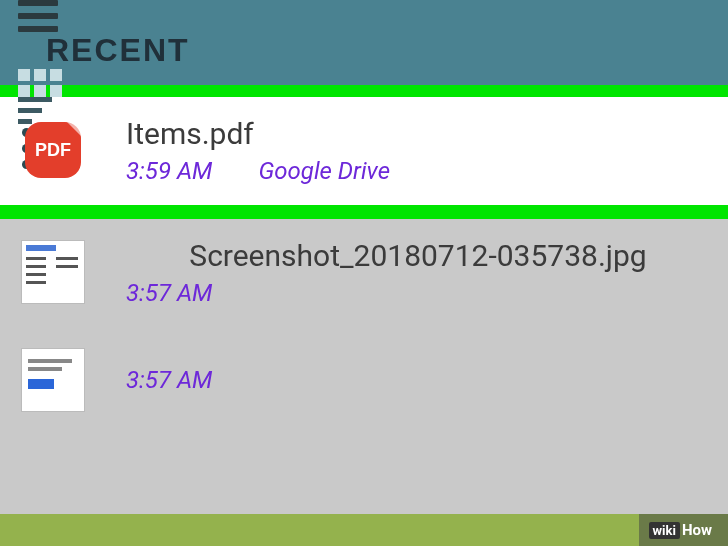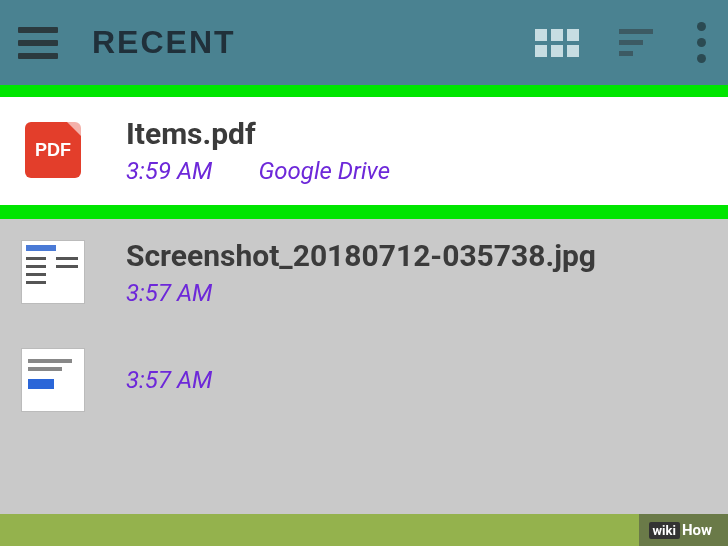--- a/index.html
+++ b/index.html
@@ -1,23 +1,24 @@
 <!DOCTYPE html>
 <html><head>
 <meta charset="utf-8">
 <style>
   * { box-sizing: border-box; margin: 0; padding: 0; }
   html, body { width: 728px; height: 546px; overflow: hidden; font-family: Roboto, Arial, sans-serif; background: #c9c9c9; }
   .app-bar {
     background: #4a8291;
     height: 85px;
     display: flex;
-    align-items: center;
+    align-items: flex-start;
     padding: 0 18px;
     color: #1e2a2d;
+    flex-direction: column;
   }
   .hamburger {
     display: flex; flex-direction: column; justify-content: center; gap: 7px;
     width: 46px; height: 46px; cursor: pointer;
   }
   .hamburger div { height: 6px; background: #2b3a3f; border-radius: 1px; width: 40px; }
   .app-title {
     font-family: 'Arial Black', Arial, sans-serif;
     font-weight: 900;
     font-size: 32px;
@@ -42,24 +43,24 @@
   .more-icon {
     display: flex; flex-direction: column; gap: 7px; cursor: pointer; padding: 4px;
   }
   .more-icon div { width: 9px; height: 9px; background: #2b4a52; border-radius: 50%; }
 
   .highlight-wrap { background: #00e500; padding: 12px 0 14px 0; }
   .row {
     display: flex; align-items: center; padding: 18px 18px 20px 18px;
     background: #ffffff;
   }
-  .row.gray { background: #c9c9c9; }
+  .row.gray { background: #c9c9c9; text-align: center; }
   .row-thumb { width: 70px; height: 70px; flex: none; display:flex; align-items:center; justify-content:center; }
   .pdf-badge {
-    width: 56px; height: 56px; background: #e33e2b; border-radius: 6px;
+    width: 56px; height: 56px; background: #e33e2b; border-radius: 16px;
     color: #fff; font-weight: 700; font-size: 18px; display:flex; align-items:center; justify-content:center;
     font-family: Arial, sans-serif;
     position: relative;
   }
   .pdf-badge::after { content: ""; position:absolute; top:0; right:0; width:14px; height:14px; background:#fff; clip-path: polygon(0 0, 100% 100%, 100% 0); opacity:.6; }
   .img-thumb {
     width: 64px; height: 64px; background: #fff; border:1px solid #bbb;
     position: relative; overflow: hidden;
   }
   .img-thumb .bar { position:absolute; background:#555; }
@@ -68,21 +69,21 @@
   .img-thumb .l2 { top:24px; left:4px; width:20px; height:3px; }
   .img-thumb .l3 { top:32px; left:4px; width:20px; height:3px; }
   .img-thumb .l4 { top:40px; left:4px; width:20px; height:3px; }
   .img-thumb .r1 { top:16px; left:34px; width:22px; height:3px; }
   .img-thumb .r2 { top:24px; left:34px; width:22px; height:3px; }
   .img-thumb.variant2 .btn { position:absolute; top:30px; left:6px; width:26px; height:10px; background:#2b66d8; }
   .img-thumb.variant2 .line { position:absolute; top:10px; left:6px; width:44px; height:4px; background:#888; }
   .img-thumb.variant2 .line2 { top:18px; width:34px; }
 
   .row-body { margin-left: 38px; flex: 1; }
-  .row-title { font-size: 30px; color: #3b3b3b; font-weight: 700; margin-bottom: 6px; }
+  .row-title { font-size: 30px; color: #3b3b3b; font-weight: 400; margin-bottom: 6px; }
   .row-meta { display:flex; gap: 46px; font-size: 24px; color: #6d28d9; font-style: italic; }
 
   .caption-bar {
     position: absolute;
     left: 0; right: 0; bottom: 0;
     height: 32px;
     display:flex; align-items:center;
   }
   .caption-left {
     background: #94b24d; height: 32px; flex:1;

